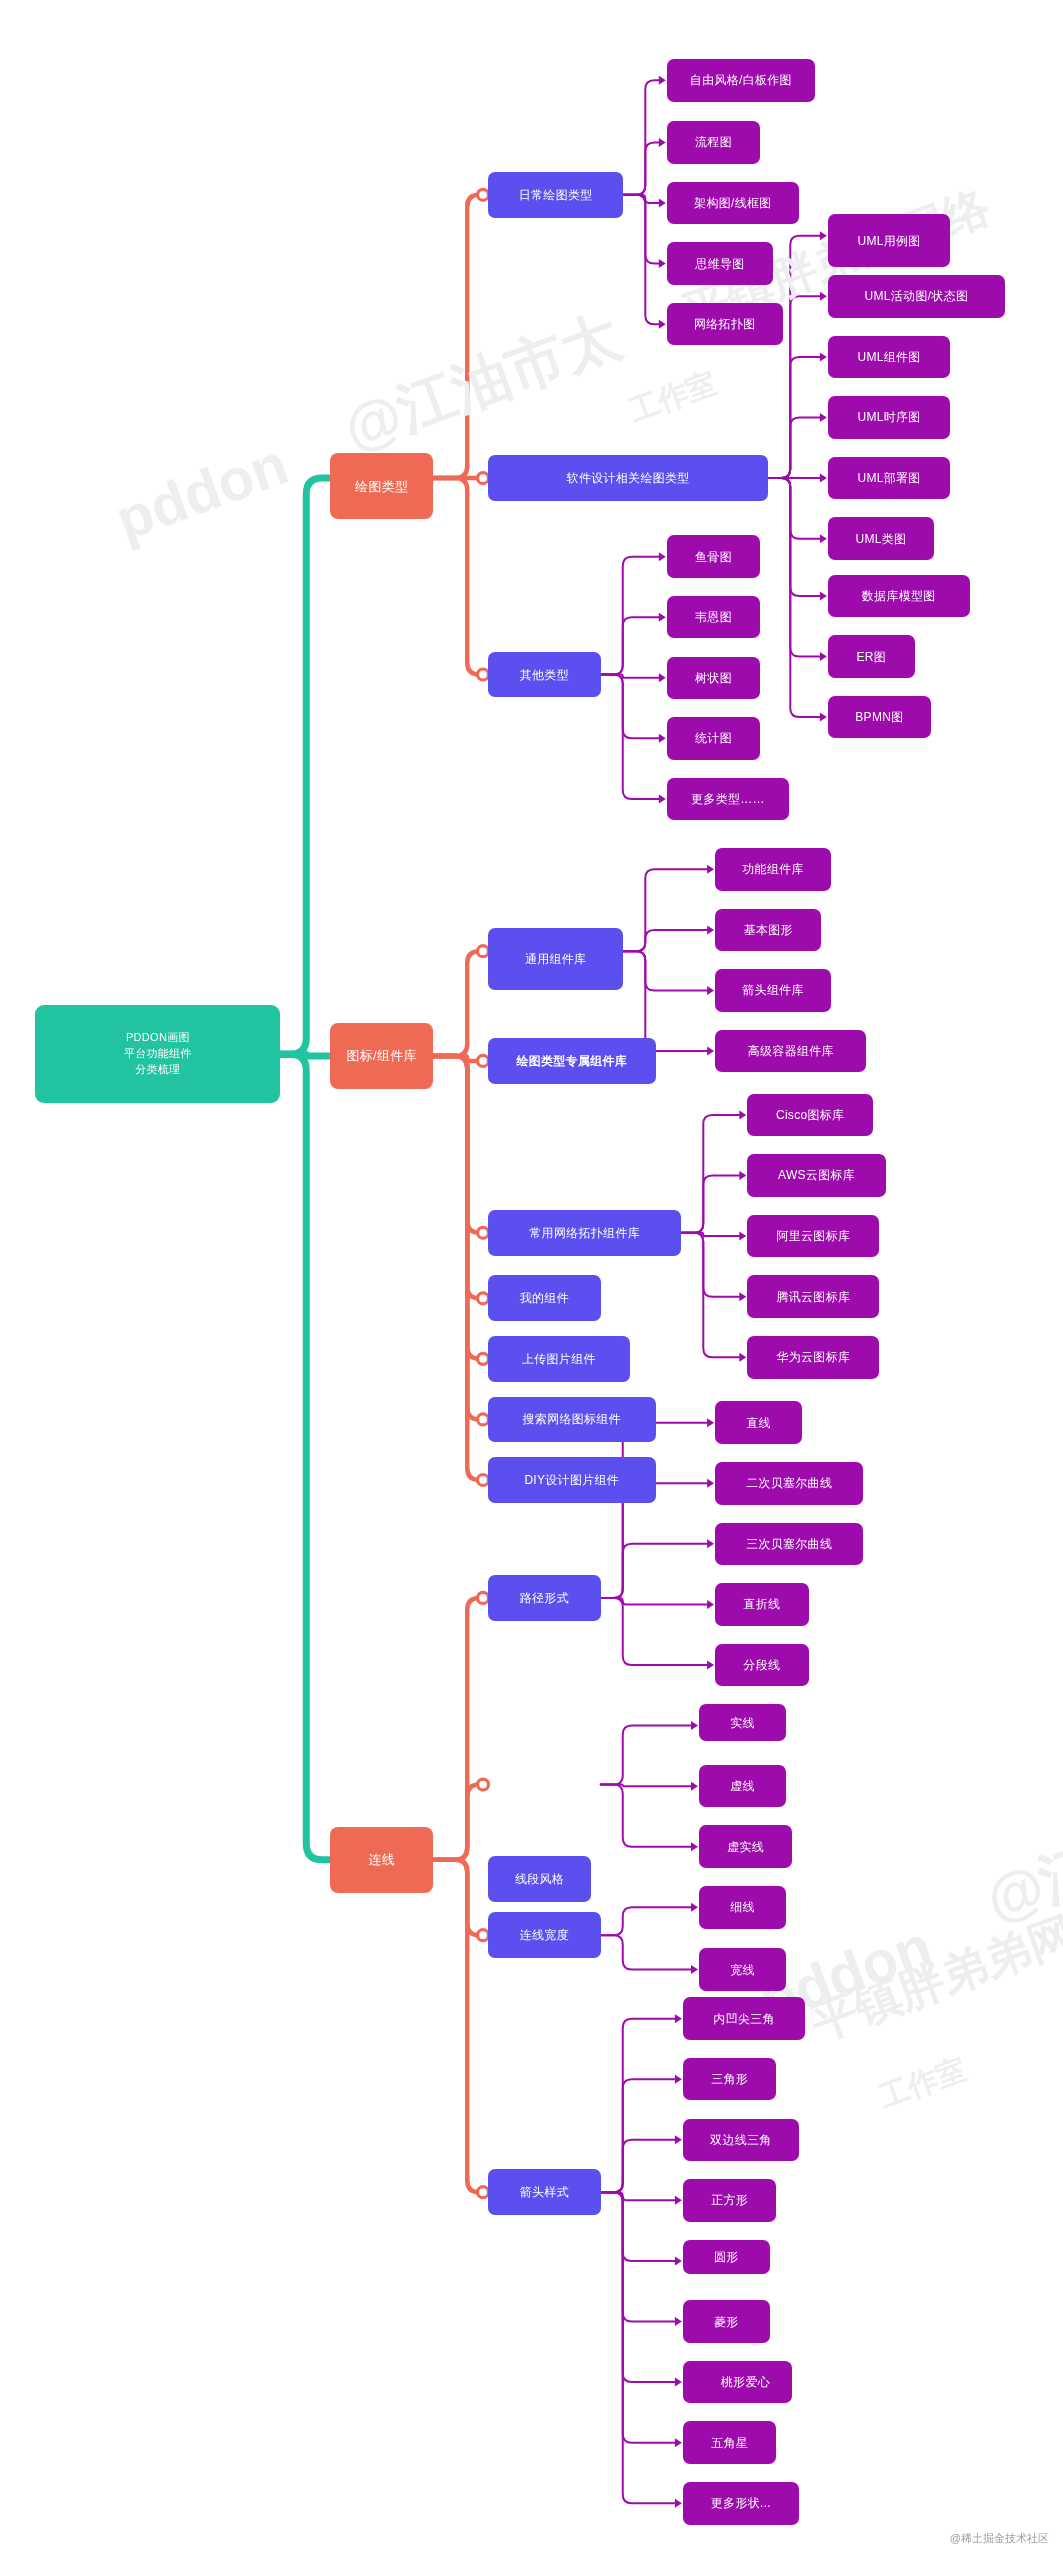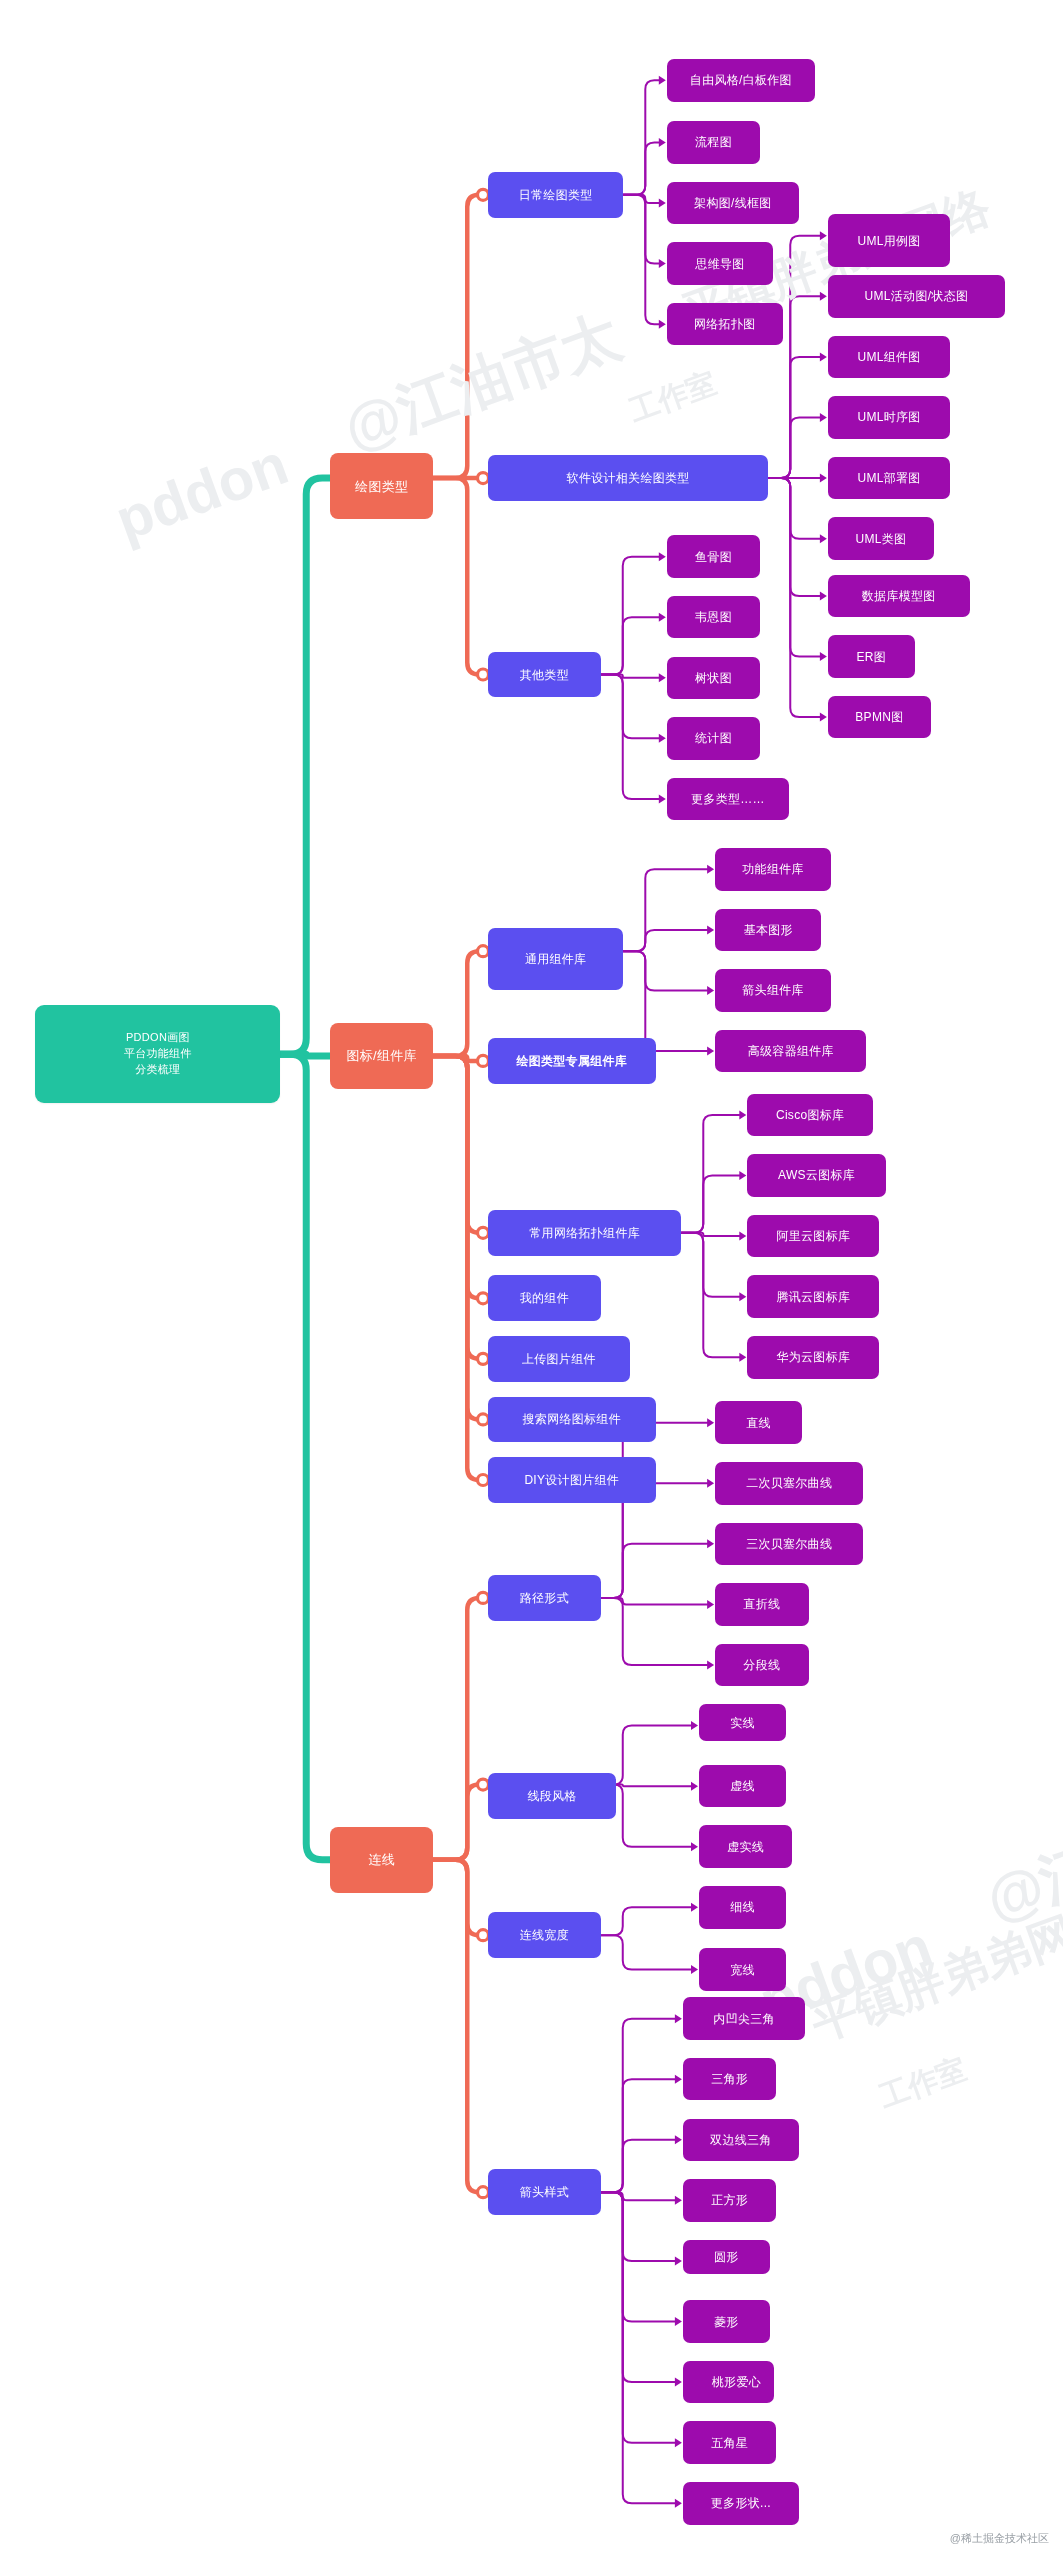--- a/index.html
+++ b/index.html
@@ -350,21 +350,21 @@
       </div>
       <div class="node lvl3" style="left: 715.109px; top: 1522.58px; width: 148.176px; height: 42.5667px;">
         <span>三次贝塞尔曲线</span>
       </div>
       <div class="node lvl3" style="left: 715.109px; top: 1583.15px; width: 93.4152px; height: 42.5667px;">
         <span>直折线</span>
       </div>
       <div class="node lvl3" style="left: 715.109px; top: 1643.73px; width: 93.4152px; height: 42.5667px;">
         <span>分段线</span>
       </div>
-      <div class="node lvl2" style="left: 488.014px; top: 1773px; width: 128px; height: 45.841px;">
+      <div class="node lvl2" style="left: 488.014px; top: 1856px; width: 103px; height: 45.841px;">
         <span>线段风格</span>
       </div>
       <div class="node lvl3" style="left: 699.003px; top: 1704.3px; width: 86.9727px; height: 37px;">
         <span>实线</span>
       </div>
       <div class="node lvl3" style="left: 699.003px; top: 1764.88px; width: 86.9727px; height: 42.5667px; text-align: right;">
         <span>虚线</span>
       </div>
       <div class="node lvl3" style="left: 699.003px; top: 1825.46px; width: 93.4152px; height: 42.5667px;">
         <span>虚实线</span>
@@ -392,21 +392,21 @@
       </div>
       <div class="node lvl3" style="left: 682.897px; top: 2179.09px; width: 93.4152px; height: 42.5667px;">
         <span>正方形</span>
       </div>
       <div class="node lvl3" style="left: 682.897px; top: 2239.66px; width: 86.9727px; height: 34px;">
         <span>圆形</span>
       </div>
       <div class="node lvl3" style="left: 682.897px; top: 2300.24px; width: 86.9727px; height: 42.5667px;">
         <span>菱形</span>
       </div>
-      <div class="node lvl3" style="left: 682.897px; top: 2360.81px; width: 91px; height: 42.5667px; padding-left: 16px;">
+      <div class="node lvl3" style="left: 682.897px; top: 2360.81px; width: 109px; height: 42.5667px; padding-left: 16px;">
         <span>桃形爱心</span>
       </div>
       <div class="node lvl3" style="left: 682.897px; top: 2421.39px; width: 93.4152px; height: 42.5667px;">
         <span>五角星</span>
       </div>
       <div class="node lvl3" style="left: 682.897px; top: 2481.96px; width: 115.964px; height: 42.5667px;">
         <span>更多形状...</span>
       </div>
     </div>
   <div class="footer">@稀土掘金技术社区</div>

